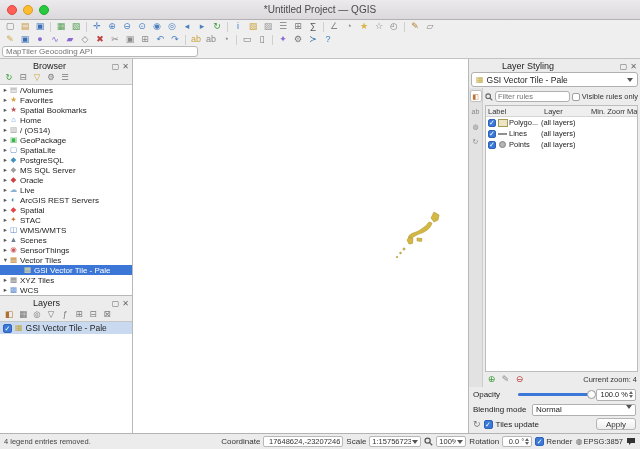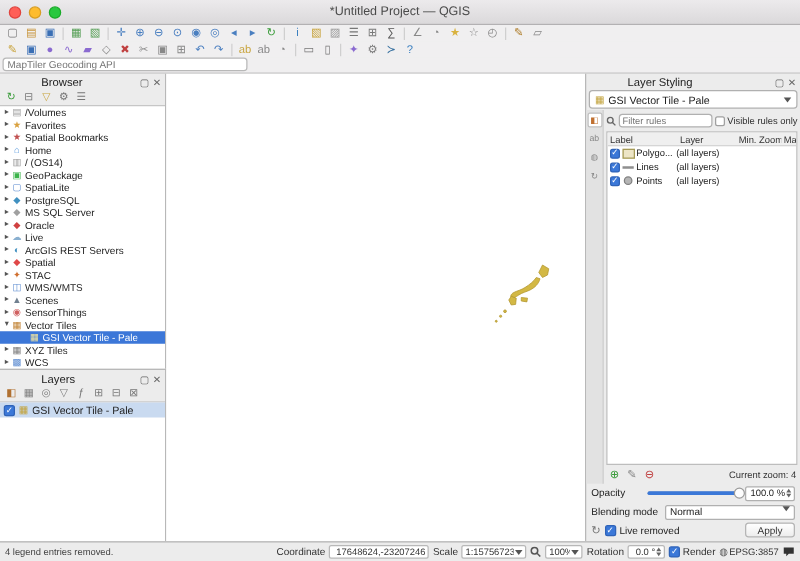--- a/index.html
+++ b/index.html
@@ -598,21 +598,21 @@
       <div class="blrow">
         <span class="bllabel">Blending mode</span>
         <span class="dropdown">
           <span class="ddtext">Normal</span>
           <span class="dd-arrow"></span>
         </span>
       </div>
       <div class="applyrow">
         <span class="histico">↻</span>
         <span class="cb checked"></span>
-        <span>Live removed</span>
+        <span>Tiles update</span>
         <span class="applybtn">Apply</span>
       </div>
     </div>
 
   </div>
 
   <div id="statusbar">
     <span class="sbmsg">4 legend entries removed.</span>
     <span class="sbright">
       <span class="sblabel">Coordinate</span>

